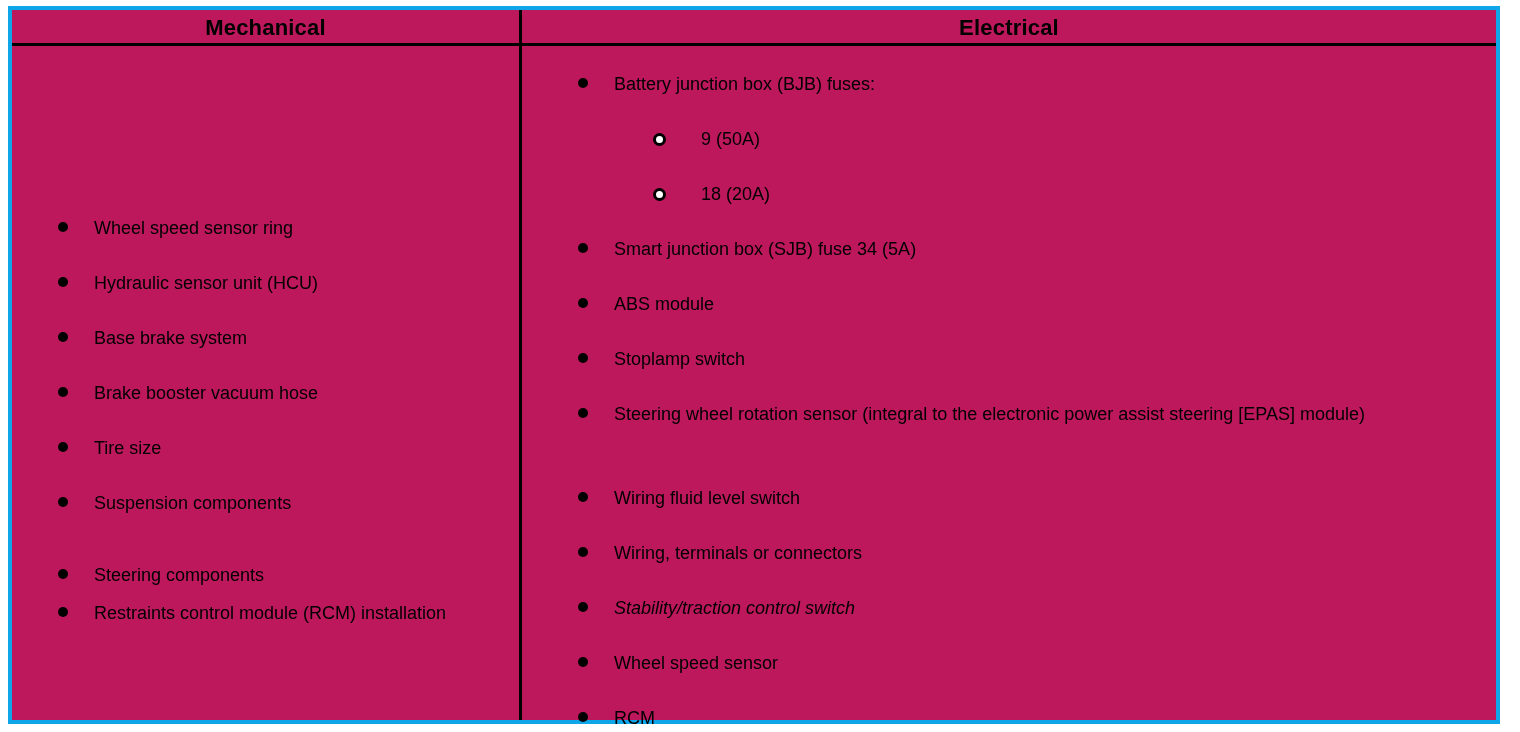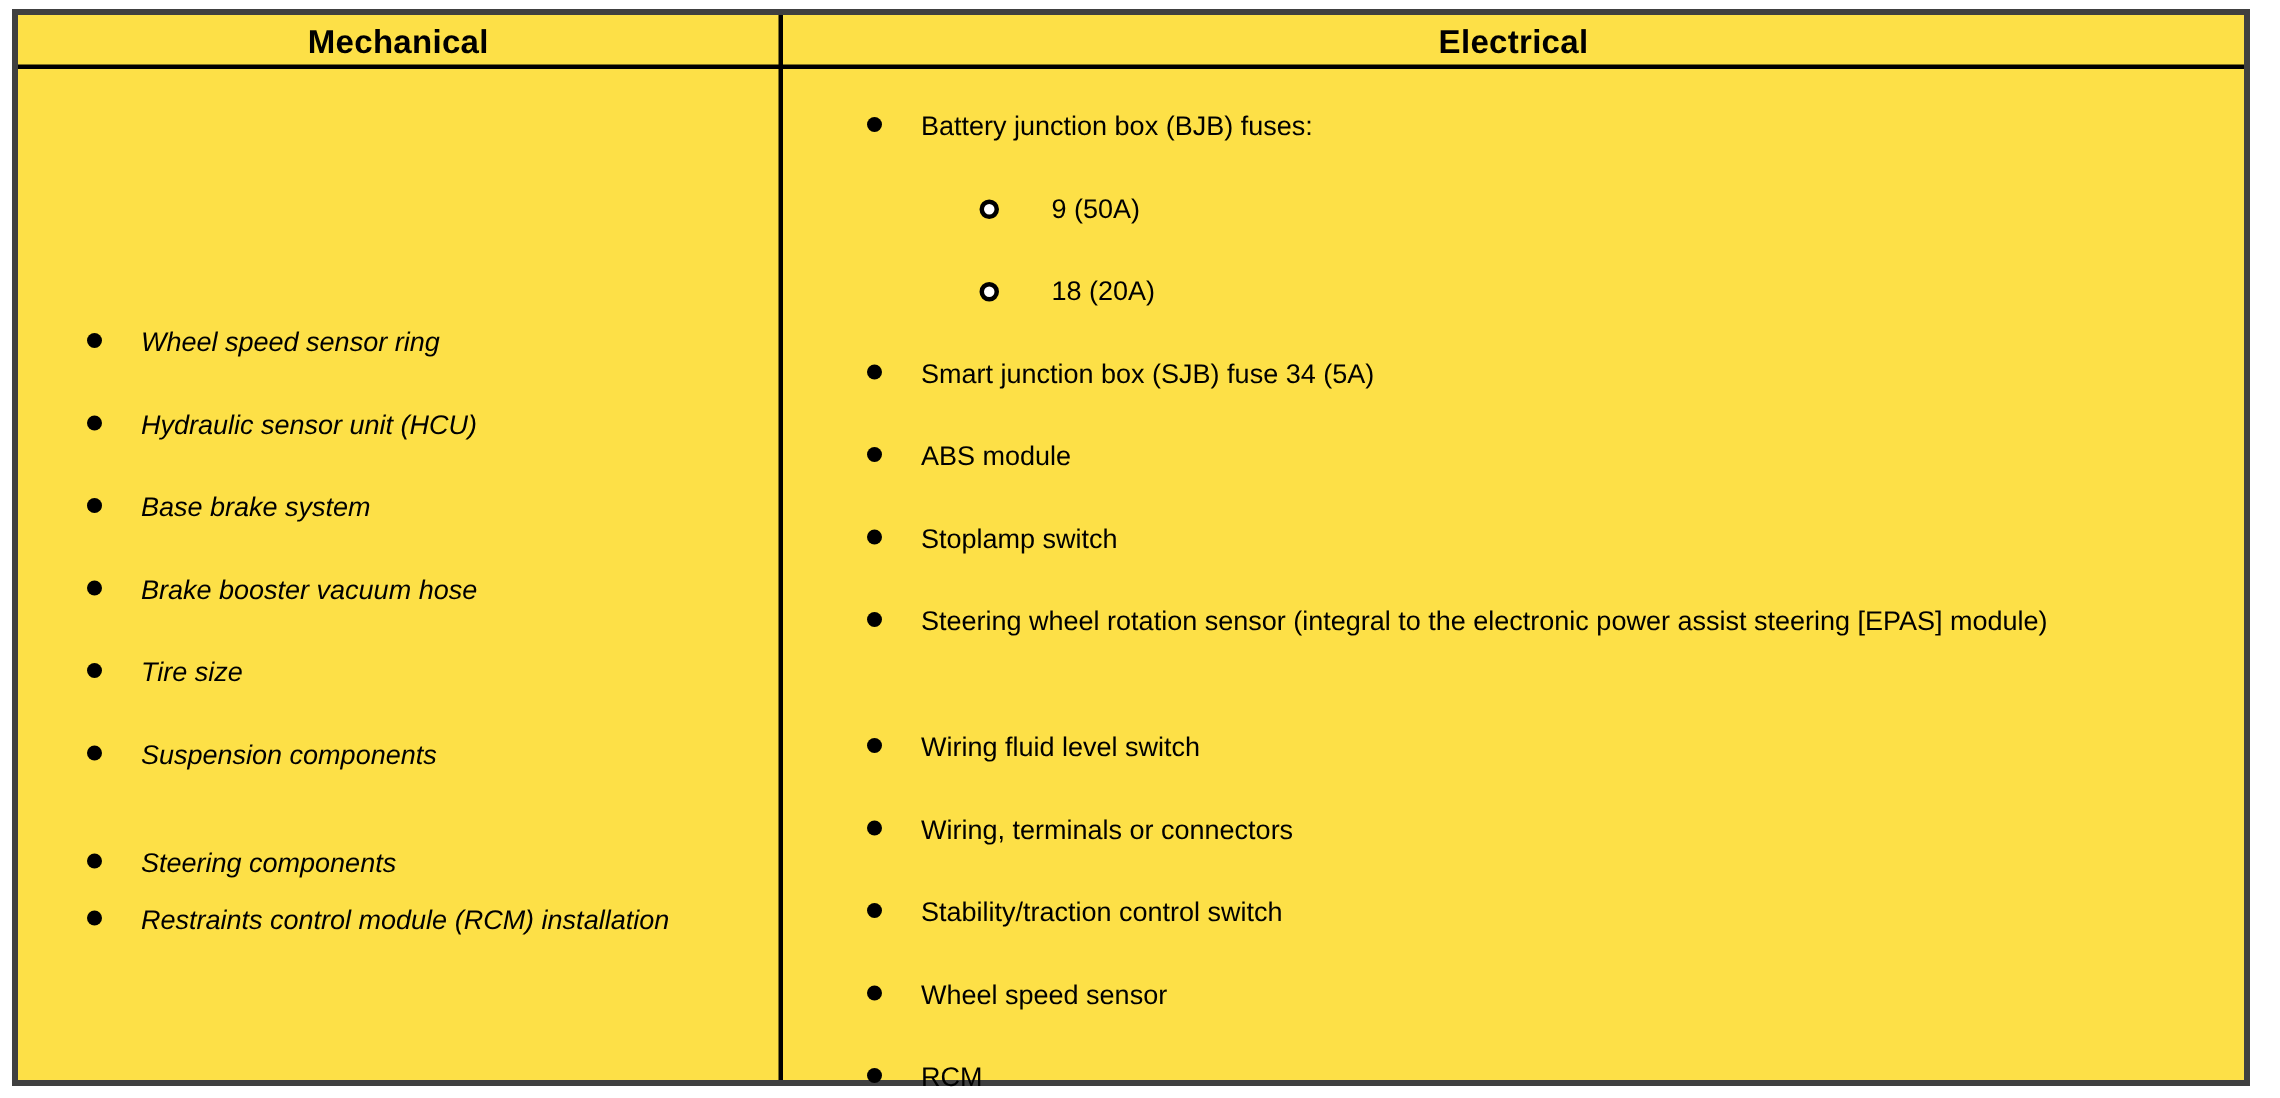--- a/index.html
+++ b/index.html
@@ -24,22 +24,22 @@
   }
 
   
   .table-frame {
     position: absolute;
     left: 8px;
     top: 6px;
     width: 1492px;
     height: 718px;
     box-sizing: border-box;
-    border: 4px solid #404040;
-    background: #fde047;
+    border: 4px solid #0ea5e9;
+    background: #be185d;
   }
 
   
   .thead {
     position: absolute;
     left: 0;
     top: 0;
     right: 0;
     height: 36px;
     border-bottom: 3px solid #000000;
@@ -76,21 +76,21 @@
     left: 0;
     top: 36px;
     right: 0;
     bottom: 0;
   }
   .col {
     position: absolute;
     top: 0;
     bottom: 0;
   }
-  .col-left  { left: 0;     width: 599px; font-style: italic; }
+  .col-left  { left: 0;     width: 599px; }
   .col-right { left: 510px; right: 0; }
 
   
   .bullet-row {
     position: absolute;
     display: block;
     white-space: nowrap;
   }
   .bullet-row.wrap { white-space: normal; }
 
@@ -211,21 +211,21 @@
             <span class="item-text">Steering wheel rotation sensor (integral to the electronic power assist steering [EPAS] module)</span>
           </div>
           <div class="bullet-row lvl1" style="top: 437px;">
             <span class="bullet"></span>
             <span class="item-text">Wiring fluid level switch</span>
           </div>
           <div class="bullet-row lvl1" style="top: 492px;">
             <span class="bullet"></span>
             <span class="item-text">Wiring, terminals or connectors</span>
           </div>
-          <div class="bullet-row lvl1" style="top: 547px;">
+          <div class="bullet-row lvl1" style="top: 547px; font-style: italic;">
             <span class="bullet"></span>
             <span class="item-text">Stability/traction control switch</span>
           </div>
           <div class="bullet-row lvl1" style="top: 602px;">
             <span class="bullet"></span>
             <span class="item-text">Wheel speed sensor</span>
           </div>
           <div class="bullet-row lvl1" style="top: 657px;">
             <span class="bullet"></span>
             <span class="item-text">RCM</span>

